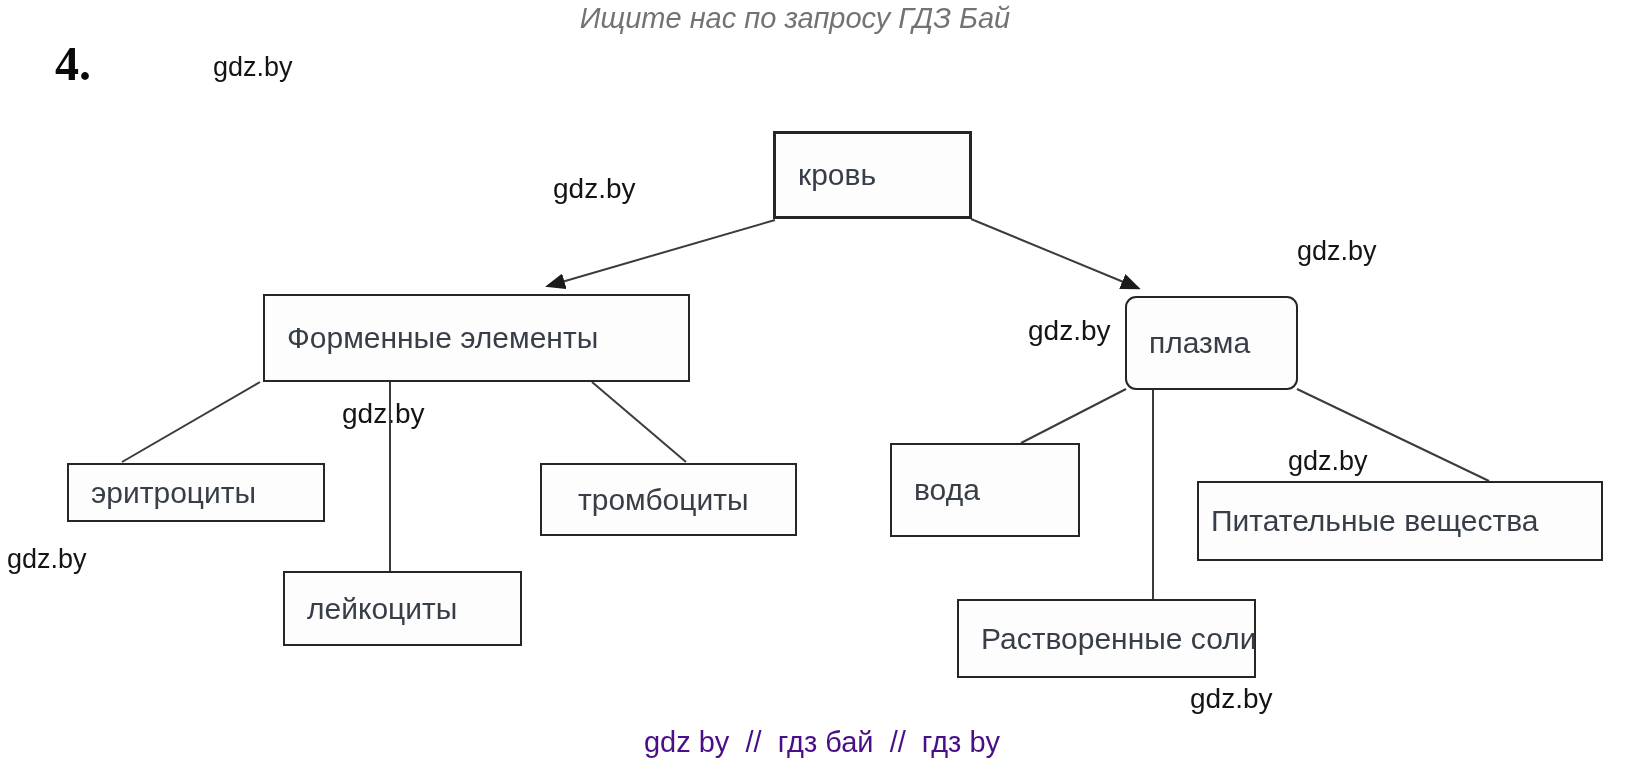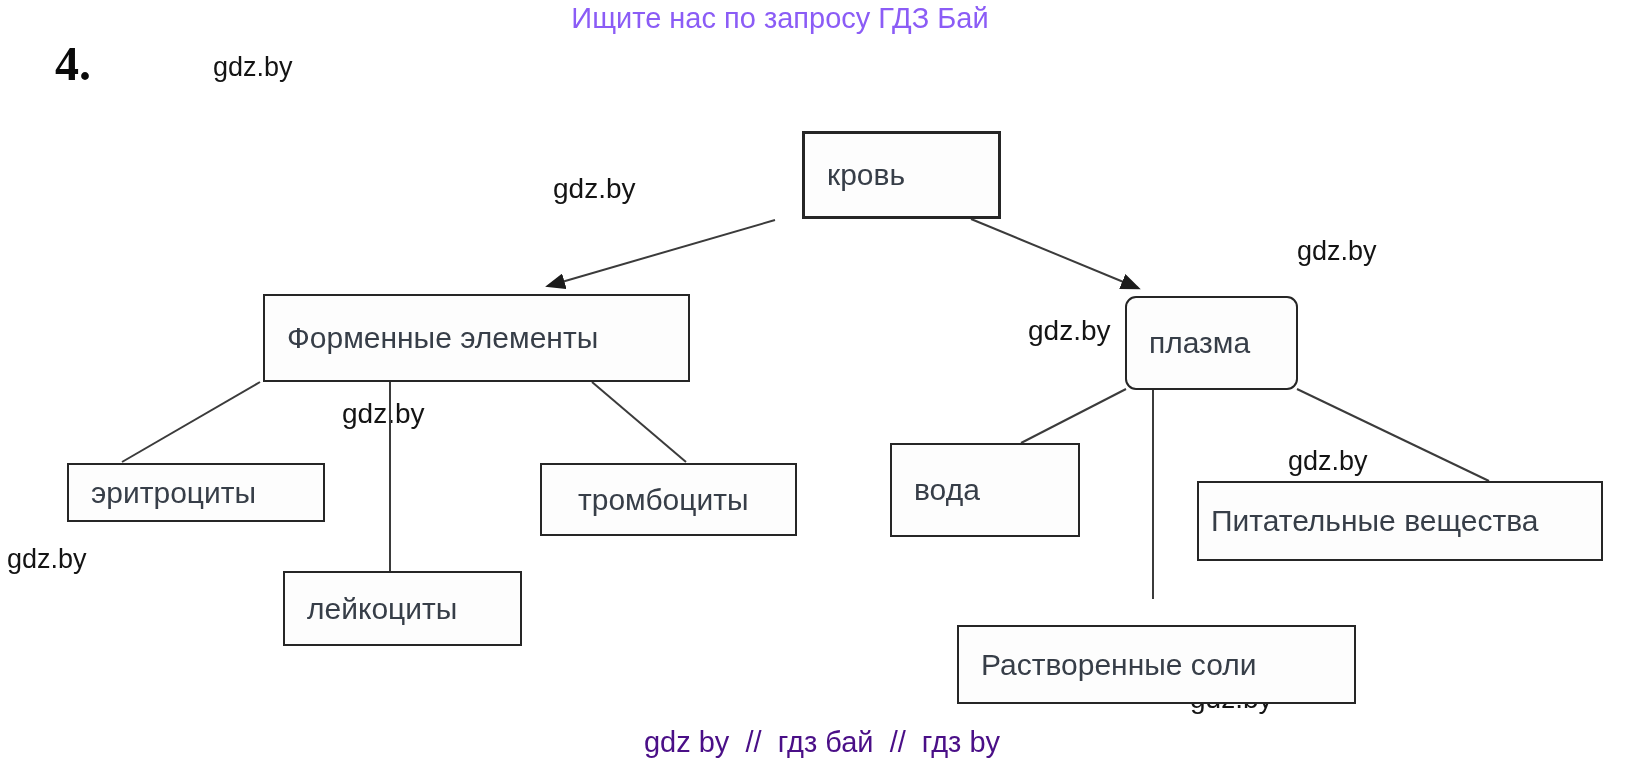--- a/index.html
+++ b/index.html
@@ -2,22 +2,22 @@
 <html><head>
 <meta charset="utf-8">
 <style>
   html,body{margin:0;padding:0;}
   body{
     width:1644px;height:765px;position:relative;background:#ffffff;
     font-family:"Liberation Sans","DejaVu Sans",sans-serif;
     overflow:hidden;
   }
   .header{
-    position:absolute;top:2px;left:0;width:1560px;text-align:center;
-    font-size:29px;color:#8b5cf6;
+    position:absolute;top:2px;left:15px;width:1560px;text-align:center;
+    font-size:29px;color:#737373;font-style:italic;
   }
   .footer{
     position:absolute;top:726px;left:0;width:1644px;text-align:center;
     font-size:29px;color:#4a0f87;white-space:pre;
   }
   .exercise-number{
     position:absolute;left:55px;top:40px;
     font-family:"Liberation Serif","DejaVu Serif",serif;
     font-weight:bold;font-size:48px;color:#0a0a0a;line-height:1;
   }
@@ -30,29 +30,29 @@
   .wm4{left:1028px;top:316px;font-size:28px;}
   .wm5{left:342px;top:399px;font-size:28px;}
   .wm6{left:7px;top:545px;}
   .wm7{left:1288px;top:447px;}
   .wm8{left:1190px;top:684px;font-size:28px;}
   .node{
     position:absolute;box-sizing:border-box;border:2px solid #262626;
     background:#fdfdfd;display:flex;align-items:center;
     font-size:30px;color:#373e48;padding-left:22px;white-space:nowrap;
   }
-  .n-krov        {left:773px; top:131px; width:199px; height:88px; border-width:3px;margin-left:29px;}
+  .n-krov        {left:773px; top:131px; width:199px; height:88px; border-width:3px;}
   .n-formennye   {left:263px; top:294px; width:427px; height:88px;}
   .n-plazma      {left:1125px;top:296px; width:173px; height:94px;border-radius:11px;}
   .n-eritrocity  {left:67px;  top:463px; width:258px; height:59px;}
   .n-leykocity   {left:283px; top:571px; width:239px; height:75px;}
   .n-trombocity  {left:540px; top:463px; width:257px; height:73px;padding-left:36px;}
   .n-voda        {left:890px; top:443px; width:190px; height:94px;}
   .n-pitatelnye  {left:1197px;top:481px; width:406px; height:80px;padding-left:12px;}
-  .n-rastvorennye{left:957px; top:625px; width:399px; height:79px;}
+  .n-rastvorennye{left:957px; top:599px; width:299px; height:79px;}
   .edges{
     position:absolute;left:0;top:0;width:1644px;height:765px;
     pointer-events:none;
   }
 </style>
 </head>
 <body>
 
 <div class="header">Ищите нас по запросу ГДЗ Бай</div>
 

